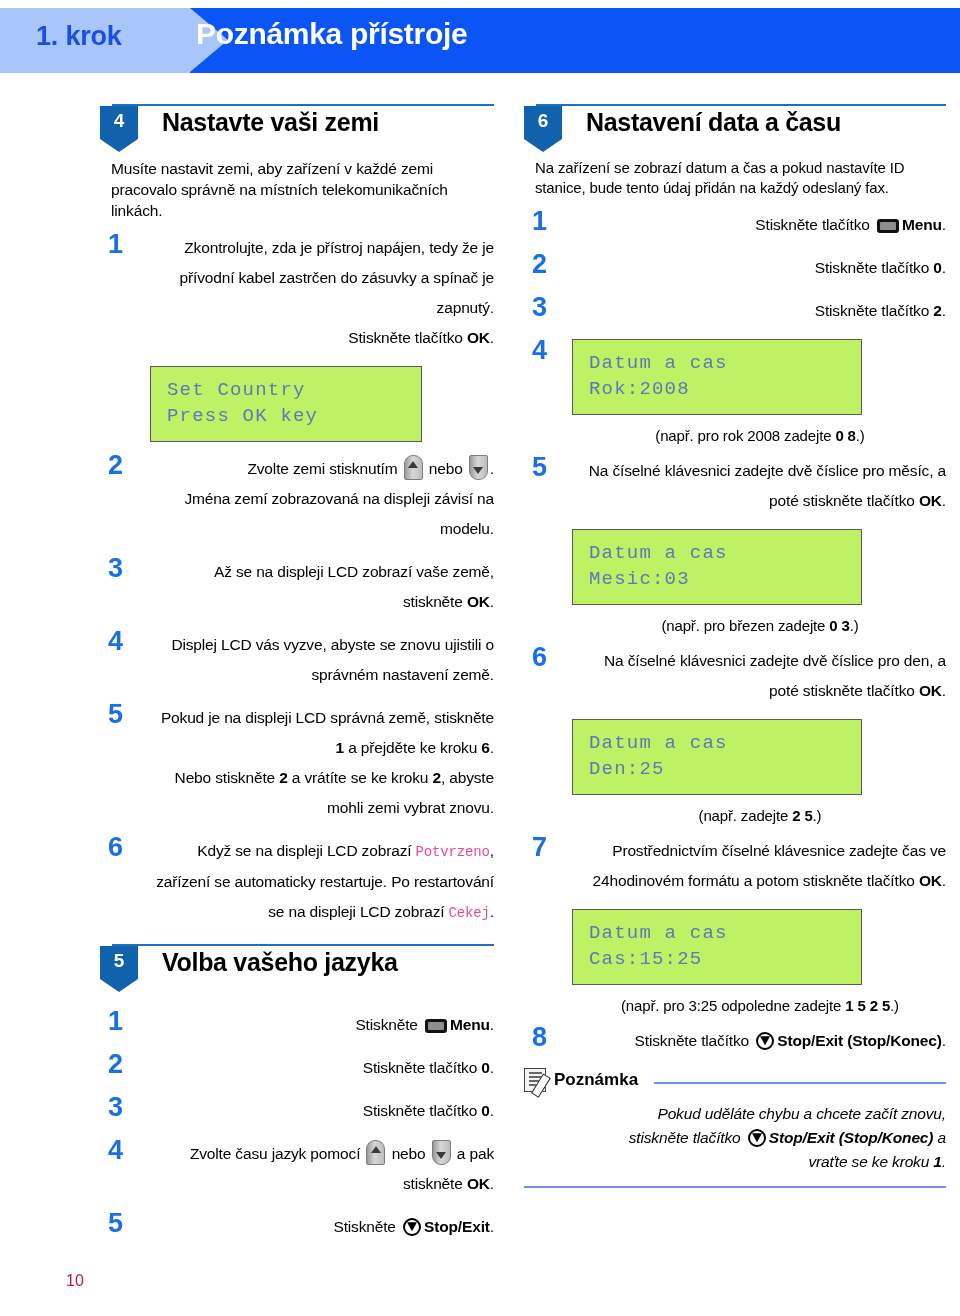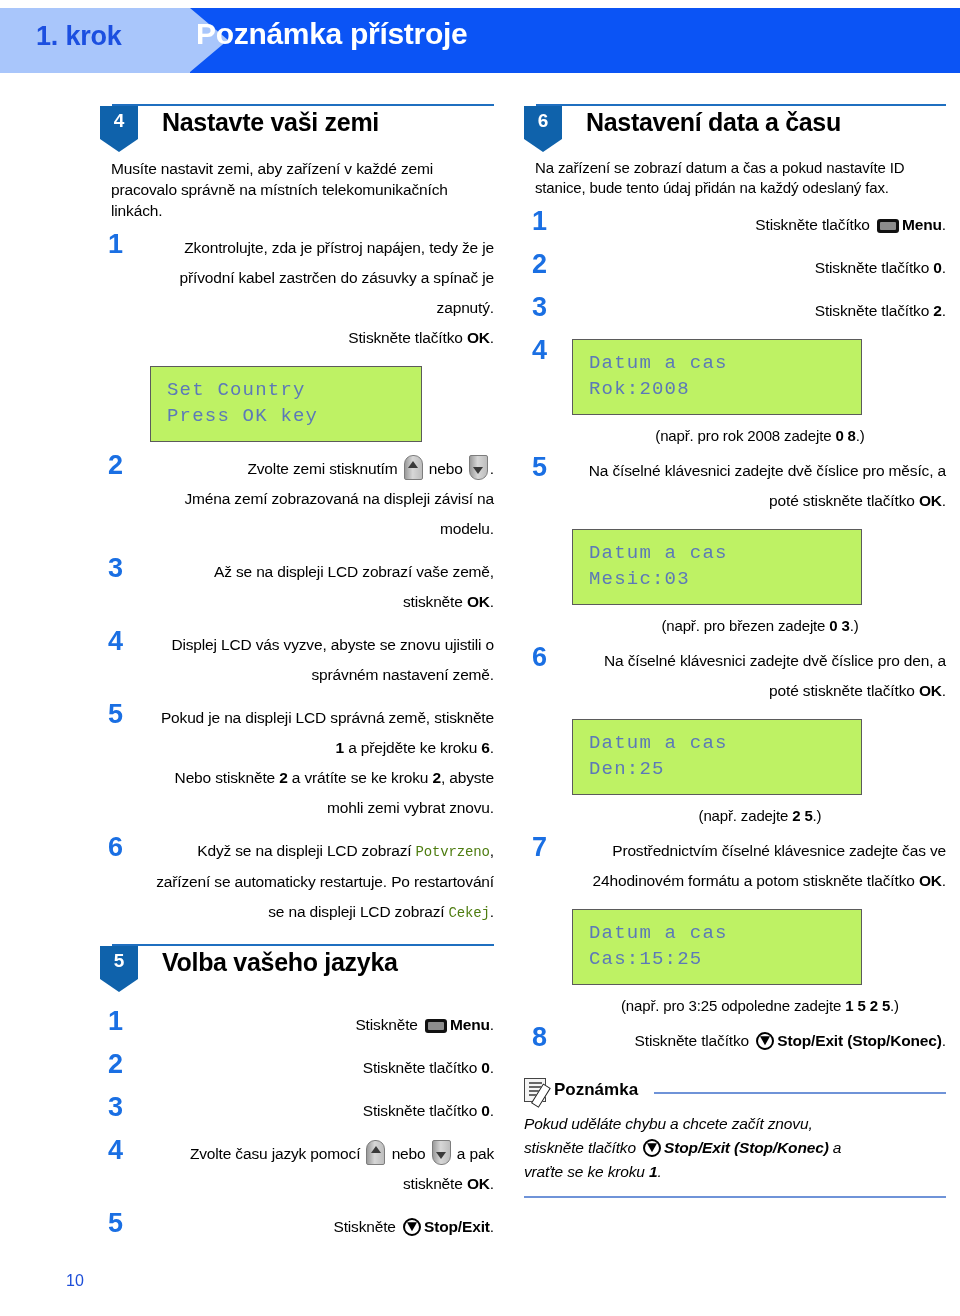--- a/index.html
+++ b/index.html
@@ -83,21 +83,21 @@
     position: absolute; left: 8px; top: -4px;
     font-size: 27px; font-weight: bold; color: #1a6fe3;
     font-family: "Liberation Sans", sans-serif;
   }
   .step-txt {
     font-size: 15.5px; line-height: 30px; letter-spacing: -0.15px; text-align: right;
   }
   b { font-weight: bold; }
   .mono {
     font-family: "Liberation Mono", monospace;
-    font-size: 14px; color: #4d7c0f;
+    font-size: 14px; color: #ec4899;
   }
 
   
   .lcd {
     border: 1.5px solid #5b5b5b;
     padding: 10px 16px 12px 16px;
     margin: 12px 0 12px 50px;
     width: 272px;
     background: #bef264;
   }
@@ -156,21 +156,21 @@
   .ico-stop::after {
     content:""; position:absolute; left:50%; top:50%;
     transform: translate(-50%,-54%);
     width:0; height:0;
     border-left: 5.5px solid transparent;
     border-right: 5.5px solid transparent;
     border-top: 9px solid #000;
   }
 
   
-  .note { margin-top: 24px; position: relative; }
+  .note { margin-top: 14px; position: relative; text-align: right; }
   .note-head { position: relative; height: 26px; }
   .ico-note {
     position: absolute; left: 0; top: -2px;
     width: 22px; height: 24px;
     background: #f4f4f4; border: 1.5px solid #444;
   }
   .ico-note::before {
     content:""; position:absolute; left:4px; top:3px;
     width:13px; height:2px; background:#666;
     box-shadow: 0 4px 0 #666, 0 8px 0 #666, 0 12px 0 #666;
@@ -193,21 +193,21 @@
     font-style: italic; font-size: 15.5px; line-height: 24px;
     margin-top: 6px; letter-spacing: -0.15px;
   }
   .note-body b { font-style: italic; font-weight: bold; }
   .note-bottom-rule {
     height: 2px; background: #6f93d8; margin-top: 12px;
   }
 
   .pagenum {
     position: absolute; left: 66px; top: 1272px;
-    font-size: 16px; color: #1d4ed8; text-align: right;
+    font-size: 16px; color: #be185d; text-align: right;
   }
 </style>
 </head>
 <body>
 
 <div class="page">
 
   <div class="banner"></div>
   <div class="banner-left"></div>
   <div class="banner-arrow"></div>

